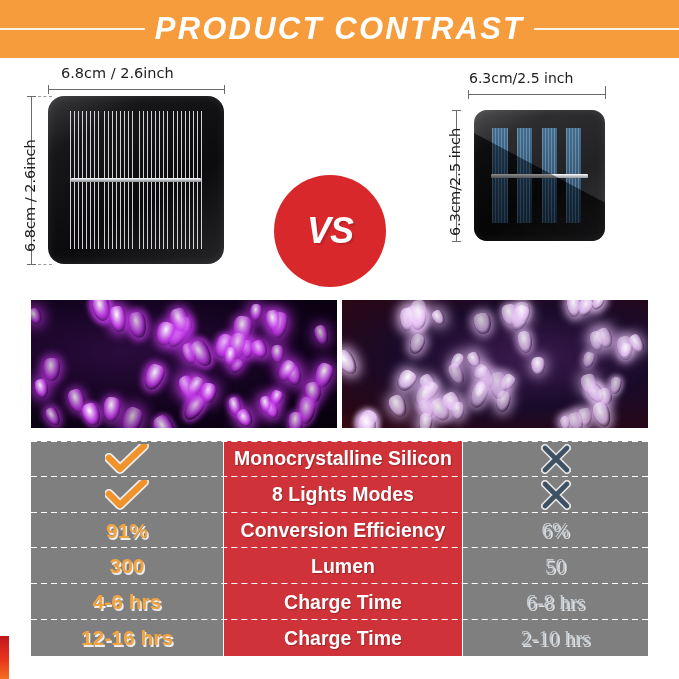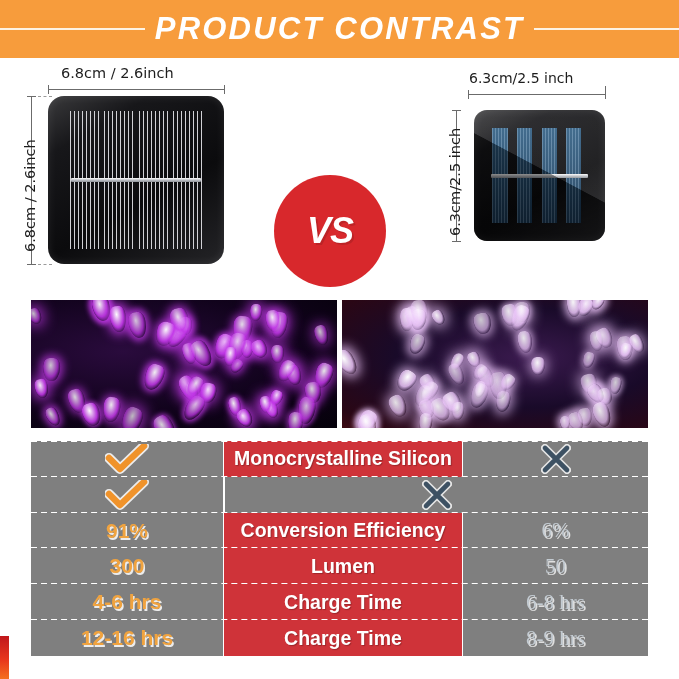--- a/index.html
+++ b/index.html
@@ -308,20 +308,23 @@
       </div>
       <div class="rowsep" style="top: 34.83px;"></div>
       <div class="trow">
         <div class="cell left">
           <svg class="check" width="44" height="30" viewBox="0 0 44 30">
             <path d="M4 14 L15 25 L39 2" fill="none" stroke="#ffffff" stroke-width="10" stroke-linecap="round" stroke-linejoin="round" opacity=".85"></path>
             <path d="M4 14 L15 25 L39 2" fill="none" stroke="#f0932b" stroke-width="6.5" stroke-linecap="round" stroke-linejoin="round"></path>
           </svg>
         </div>
         <div class="gap"></div>
+        <div class="cell mid">
+          <span class="midtext">8 Lights Modes</span>
+        </div>
         <div class="gap"></div>
         <div class="cell right">
           <svg class="cross" width="30" height="30" viewBox="0 0 30 30">
             <path d="M4 4 L26 26 M26 4 L4 26" stroke="#ffffff" stroke-width="8" stroke-linecap="round" opacity=".8"></path>
             <path d="M4 4 L26 26 M26 4 L4 26" stroke="#3d5163" stroke-width="4.6" stroke-linecap="round"></path>
           </svg>
         </div>
       </div>
       <div class="rowsep" style="top: 70.66px;"></div>
       <div class="trow">
@@ -369,20 +372,20 @@
       <div class="trow">
         <div class="cell left">
           <span class="valL">12-16 hrs</span>
         </div>
         <div class="gap"></div>
         <div class="cell mid">
           <span class="midtext">Charge Time</span>
         </div>
         <div class="gap"></div>
         <div class="cell right">
-          <span class="valR">8-9 hrs</span>
+          <span class="valR">2-10 hrs</span>
         </div>
       </div>
       <div class="rowsep" style="top: -1px;"></div>
     </div>
 
   <div class="corner"></div>
 </div>
 
 </body></html>

